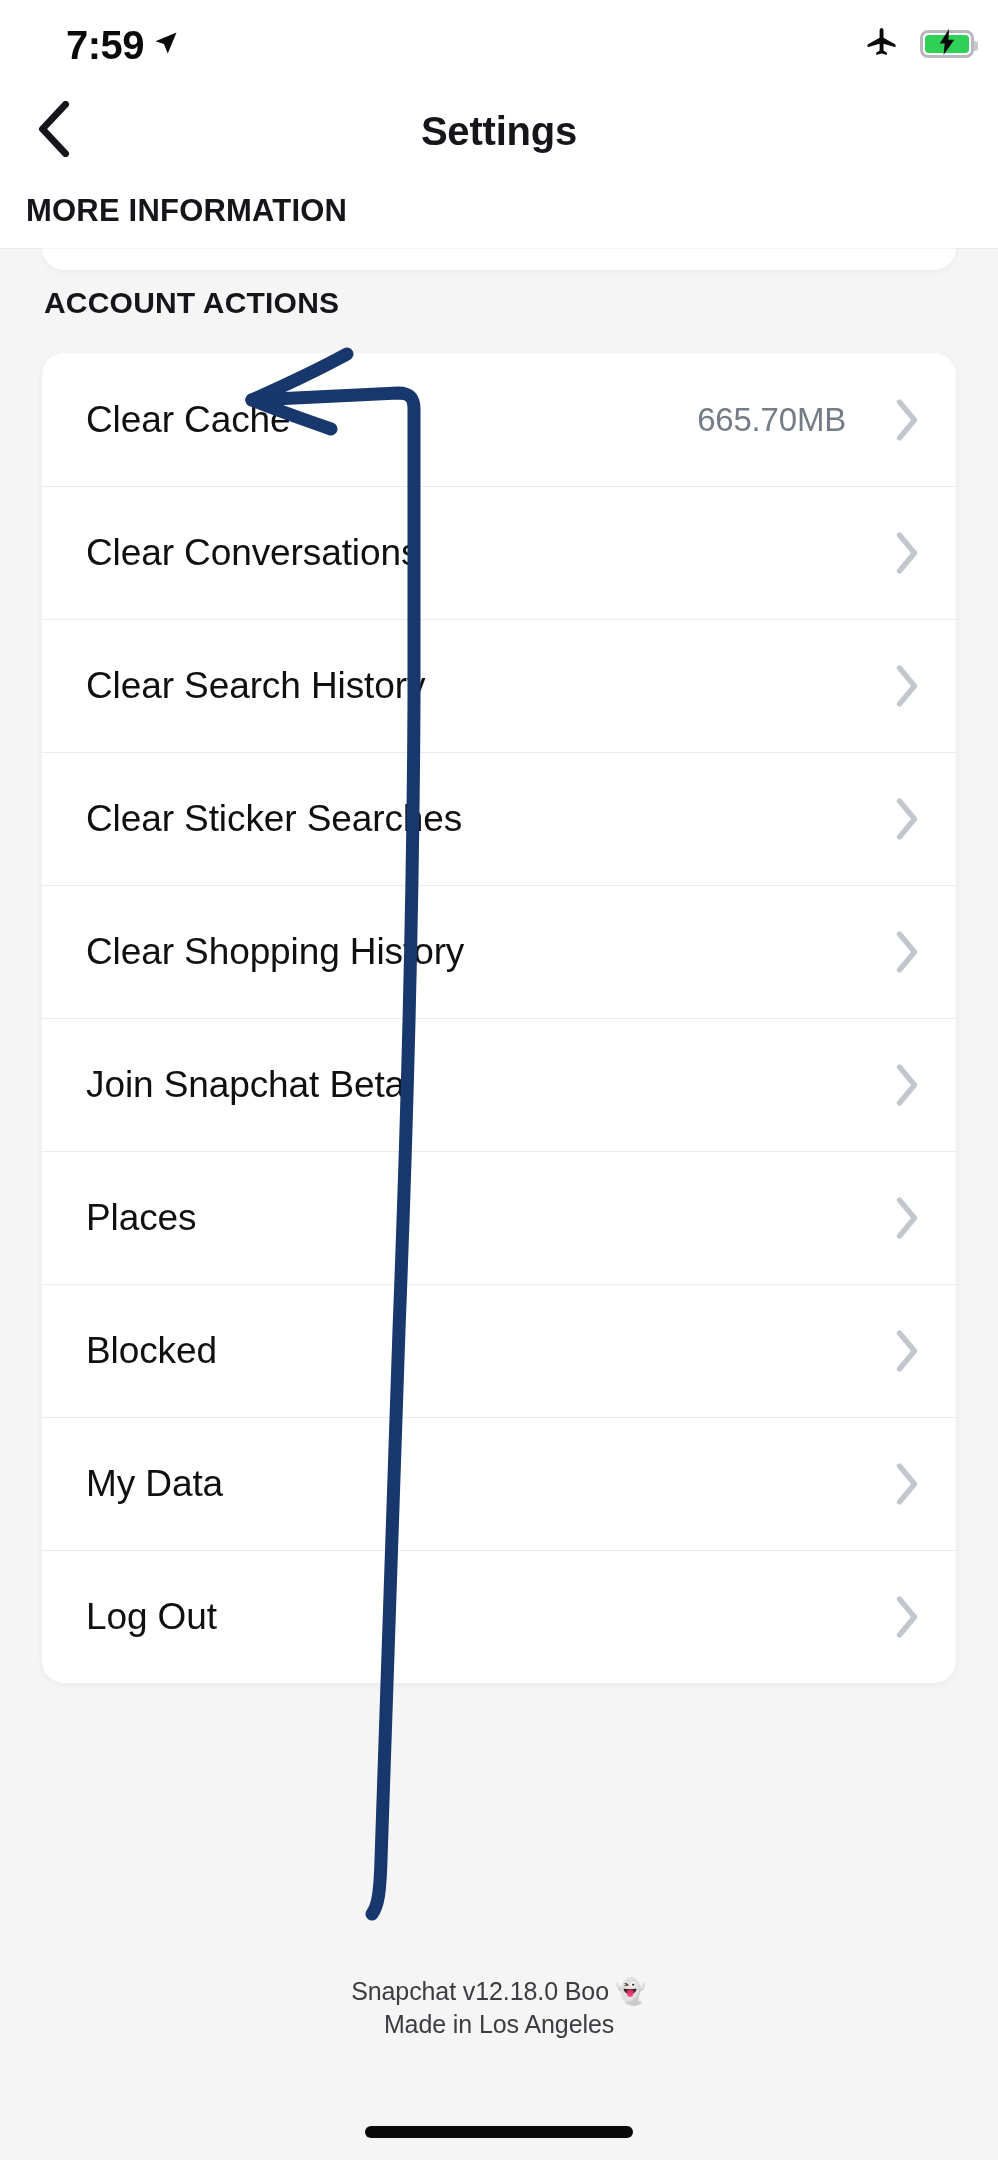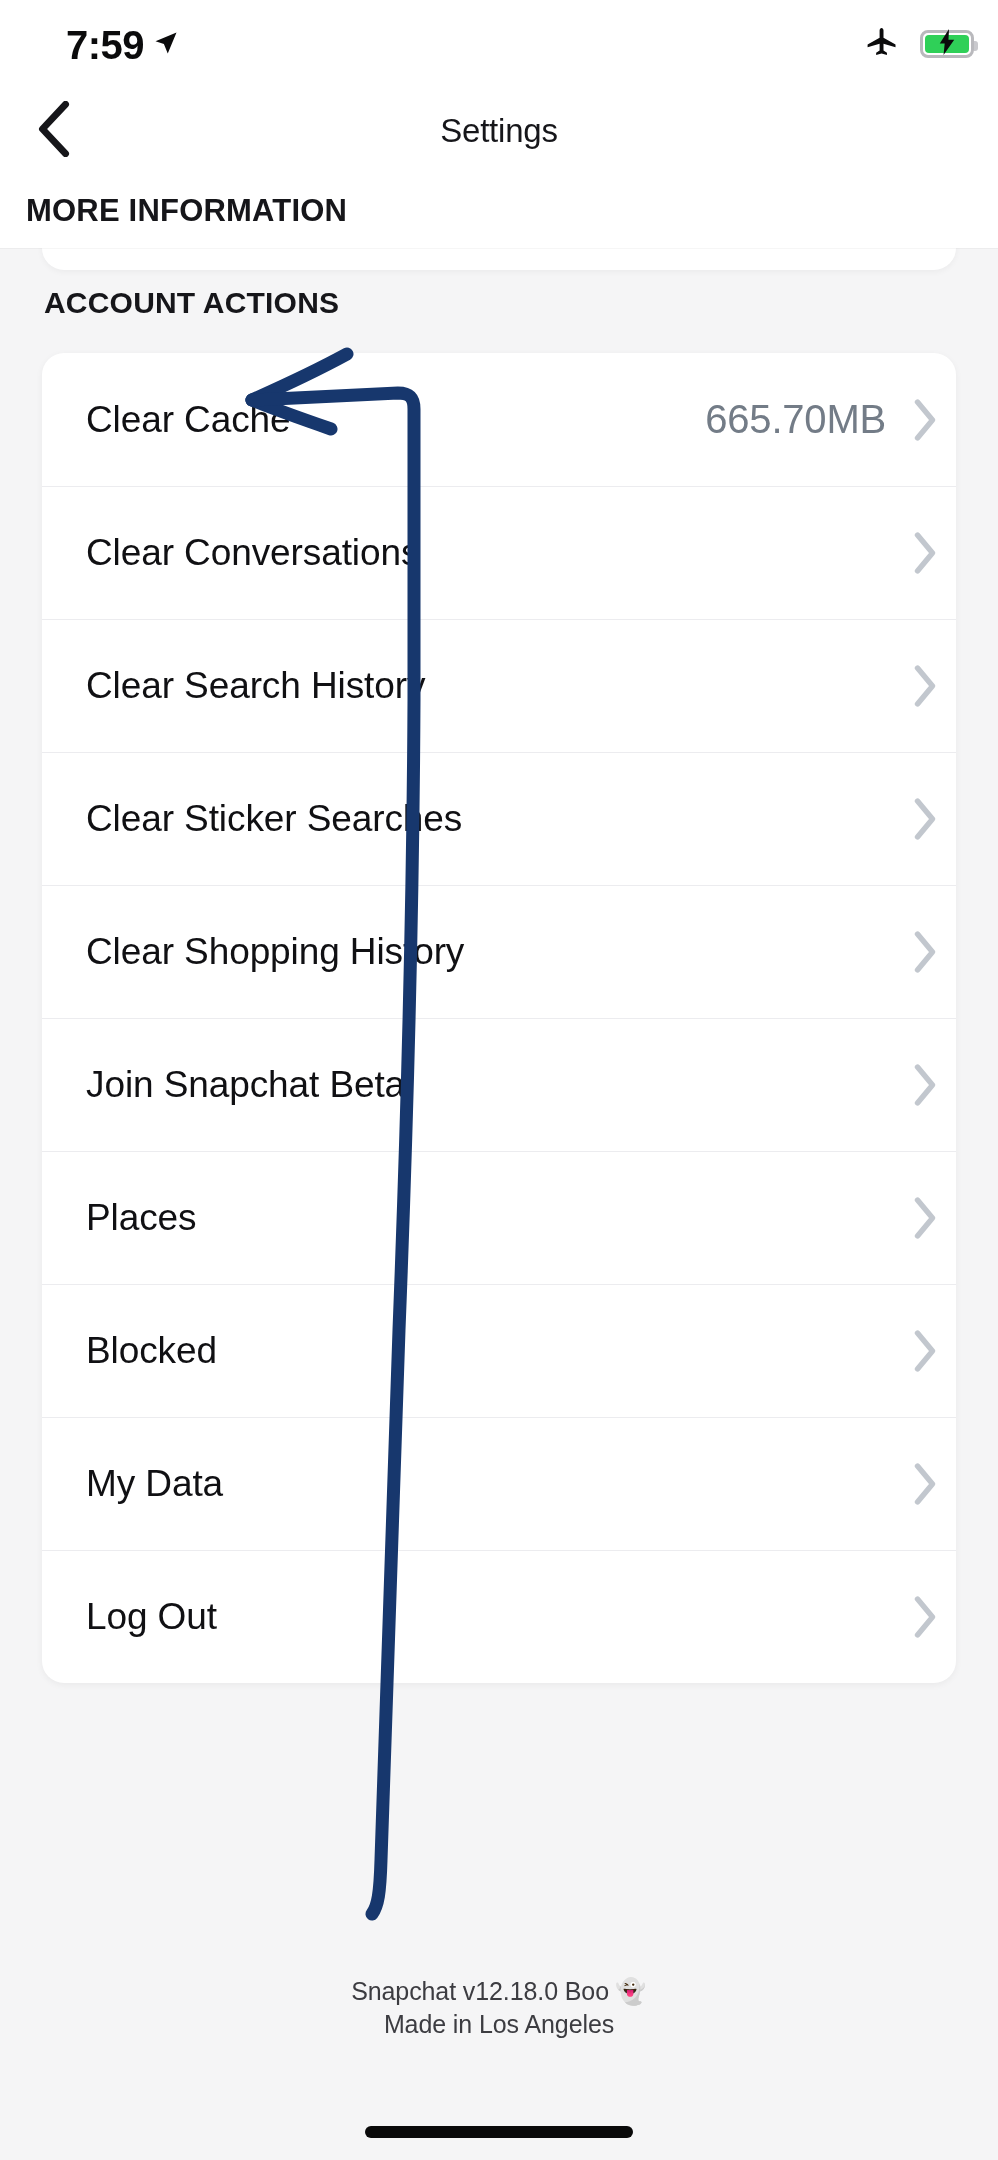--- a/index.html
+++ b/index.html
@@ -113,22 +113,22 @@
     align-items: center;
     justify-content: center;
     cursor: pointer;
   }
   .nav-title {
     position: absolute;
     left: 0; right: 0;
     top: 50%;
     transform: translateY(-50%);
     text-align: center;
-    font-size: 33px;
-    font-weight: normal;
+    font-size: 40px;
+    font-weight: bold;
     color: #16161a;
     letter-spacing: -0.2px;
   }
 
   
   .sticky-header {
     position: absolute;
     top: 174px; left: 0; right: 0;
     height: 74px;
     background: #ffffff;
@@ -196,43 +196,43 @@
     border-radius: 22px;
     box-shadow: 0 2px 7px rgba(0,0,0,0.05);
     overflow: hidden;
   }
 
   .row {
     position: relative;
     height: 133px;
     display: flex;
     align-items: center;
-    padding: 0 18px 0 44px;
+    padding: 0 36px 0 44px;
     box-sizing: border-box;
     cursor: pointer;
   }
   .row + .row:before {
     content: "";
     position: absolute;
     left: 0;
     right: 0;
     top: 0;
     height: 1px;
     background: #ececef;
   }
   .row-label {
     font-size: 37px;
     color: #101013;
     letter-spacing: -0.1px;
     flex: 1;
   }
   .row-value {
-    font-size: 40px;
+    font-size: 33px;
     color: #737c87;
-    margin-right: 26px;
+    margin-right: 48px;
     letter-spacing: -0.2px;
   }
   .chevron {
     width: 26px;
     height: 44px;
     flex: none;
     display: flex;
     align-items: center;
     justify-content: center;
   }

